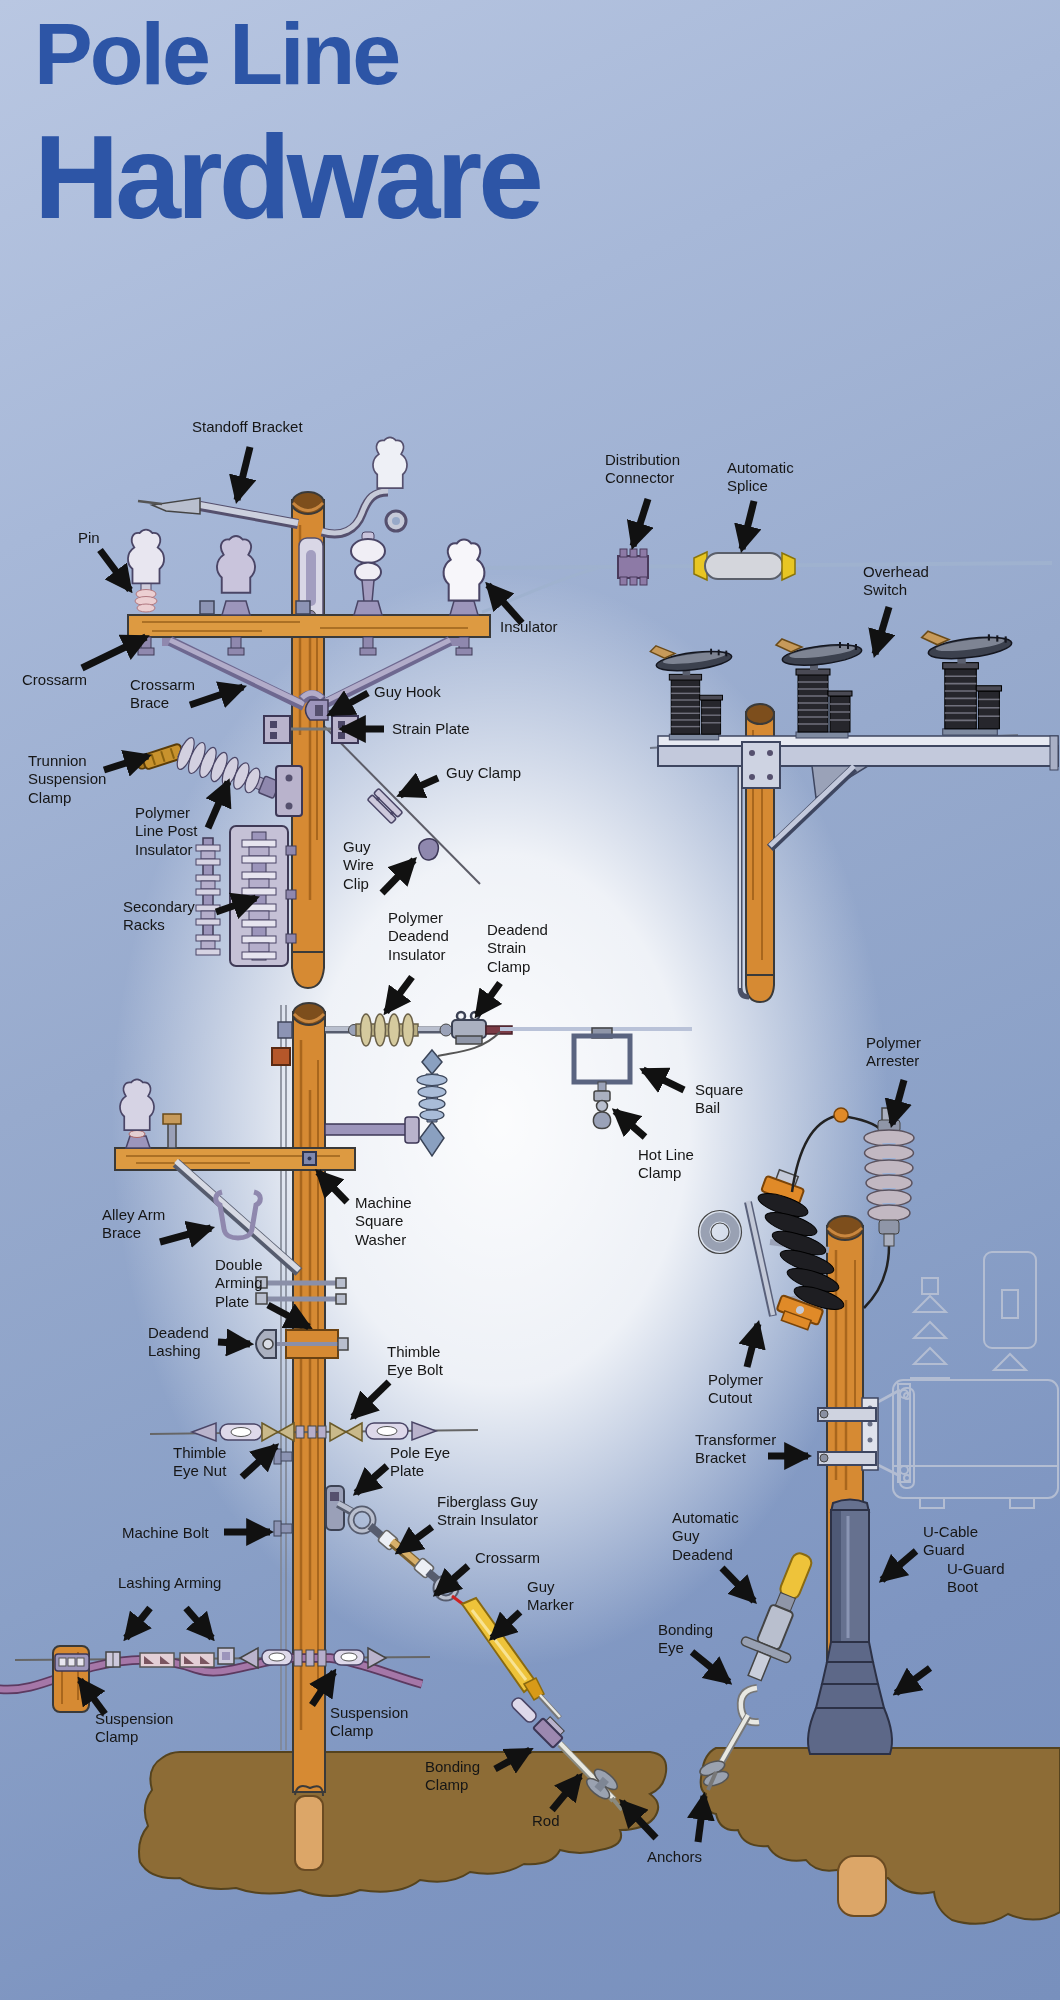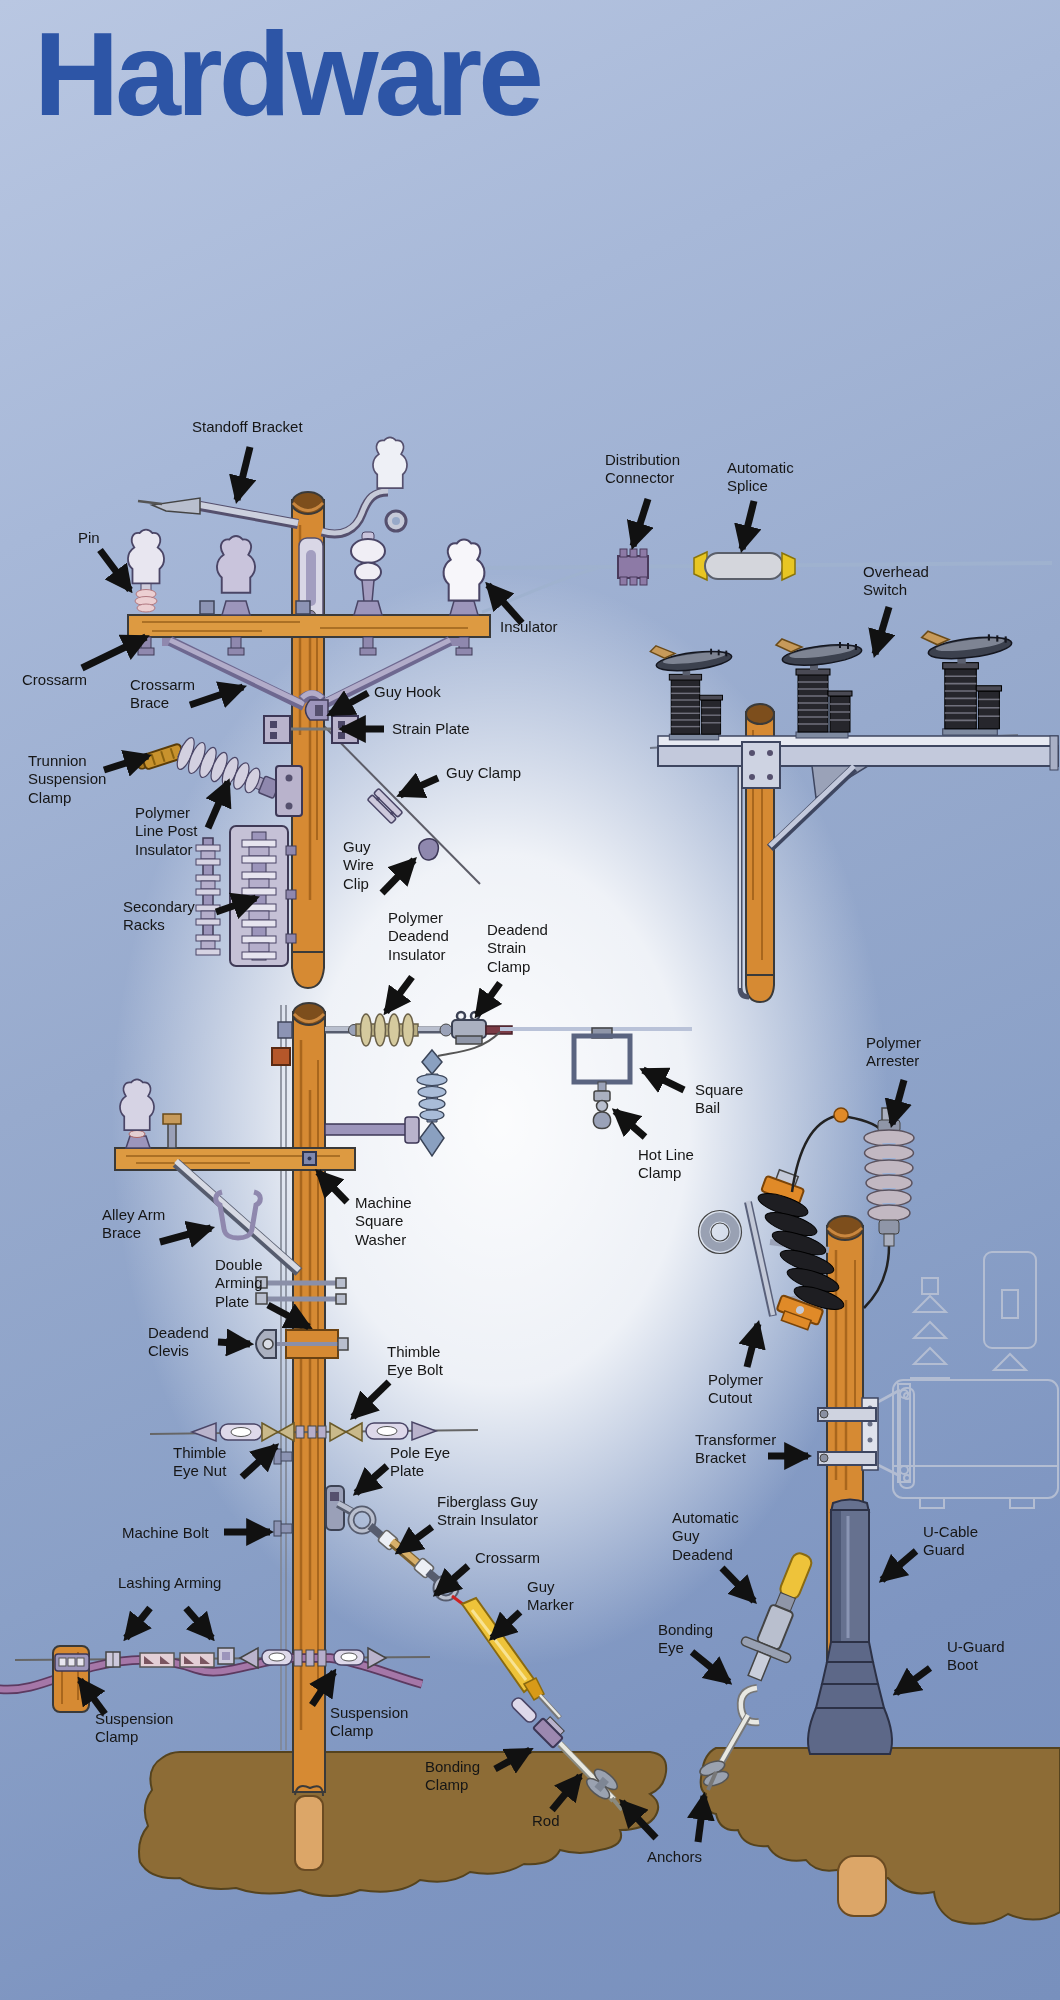--- a/index.html
+++ b/index.html
@@ -5,31 +5,32 @@
   html,body{margin:0;padding:0;background:#5d7294;}
   #canvas{
     position:relative; width:1060px; height:2000px; overflow:hidden;
     font-family:"Liberation Sans",sans-serif;
     background:
       radial-gradient(ellipse 540px 760px at 500px 1120px, rgba(255,255,255,.97) 0%, rgba(255,255,255,.85) 35%, rgba(255,255,255,0) 72%),
       linear-gradient(155deg,#b9c7e2 0%, #a7b8d8 22%, #97aacd 45%, #8aa0c7 65%, #7e95c1 82%, #7890bd 100%);
   }
   .title{position:absolute;left:34px;top:10px;color:#2d55a6;font-weight:bold;letter-spacing:-3px;line-height:1;}
   .title .l1{font-size:88px;}
-  .title .l2{font-size:118px;margin-top:5px;letter-spacing:-4px;}
+  .title .l2{font-size:118px;margin-top:20px;letter-spacing:-4px;}
   .lbl{position:absolute;font-size:15px;font-weight:normal;line-height:1.22;color:#161616;}
   svg{position:absolute;left:0;top:0;}
   .arr{stroke:#111;stroke-width:7;marker-end:url(#ah);}
 </style>
 </head>
 <body>
 
 <div id="canvas">
 
   <div class="title">
+    <div class="l1">Pole Line</div>
     <div class="l2">Hardware</div>
   </div>
 
   <svg width="1060" height="2000" viewBox="0 0 1060 2000">
     <defs>
       <path id="ins" d="M-15,26 L15,26 L15,10 C22,4 22,-8 13,-14 C19,-23 15,-31 7,-30 C3,-35 -3,-35 -7,-30 C-15,-31 -19,-23 -13,-14 C-22,-8 -22,4 -15,10 Z"></path>
       <marker id="ah" viewBox="0 0 4 4" refX="3.4" refY="2" markerWidth="4" markerHeight="4" orient="auto" markerUnits="strokeWidth">
         <path d="M0,0 L4,2 L0,4 Z" fill="#111"></path>
       </marker>
     </defs>
@@ -721,33 +722,33 @@
   <div class="lbl" style="left:863px;top:563px;width:88px">Overhead Switch</div>
   <div class="lbl" style="left:388px;top:909px;width:84px">Polymer Deadend Insulator</div>
   <div class="lbl" style="left:487px;top:921px;width:80px">Deadend Strain Clamp</div>
   <div class="lbl" style="left:695px;top:1081px;width:64px">Square Bail</div>
   <div class="lbl" style="left:638px;top:1146px;width:78px">Hot Line Clamp</div>
   <div class="lbl" style="left:866px;top:1034px;width:80px">Polymer Arrester</div>
   <div class="lbl" style="left:708px;top:1371px;width:80px">Polymer Cutout</div>
   <div class="lbl" style="left:355px;top:1194px;width:80px">Machine Square Washer</div>
   <div class="lbl" style="left:102px;top:1206px;width:86px">Alley Arm Brace</div>
   <div class="lbl" style="left:215px;top:1256px;width:70px">Double Arming Plate</div>
-  <div class="lbl" style="left:148px;top:1324px;width:80px">Deadend Clevis</div>
+  <div class="lbl" style="left:148px;top:1324px;width:80px">Deadend Lashing</div>
   <div class="lbl" style="left:387px;top:1343px;width:78px">Thimble Eye Bolt</div>
   <div class="lbl" style="left:173px;top:1444px;width:78px">Thimble Eye Nut</div>
   <div class="lbl" style="left:390px;top:1444px;width:76px">Pole Eye Plate</div>
   <div class="lbl" style="left:122px;top:1524px;width:120px">Machine Bolt</div>
   <div class="lbl" style="left:437px;top:1493px;width:128px">Fiberglass Guy Strain Insulator</div>
   <div class="lbl" style="left:475px;top:1549px;width:90px">Crossarm</div>
   <div class="lbl" style="left:527px;top:1578px;width:60px">Guy Marker</div>
   <div class="lbl" style="left:672px;top:1509px;width:86px">Automatic Guy Deadend</div>
   <div class="lbl" style="left:658px;top:1621px;width:66px">Bonding Eye</div>
   <div class="lbl" style="left:695px;top:1431px;width:100px">Transformer Bracket</div>
   <div class="lbl" style="left:923px;top:1523px;width:70px">U-Cable Guard</div>
-  <div class="lbl" style="left:947px;top:1638px;width:70px">U-Guard Boot</div>
+  <div class="lbl" style="left:947px;top:1560px;width:70px">U-Guard Boot</div>
   <div class="lbl" style="left:118px;top:1574px;width:130px">Lashing Arming</div>
   <div class="lbl" style="left:95px;top:1710px;width:100px">Suspension Clamp</div>
   <div class="lbl" style="left:330px;top:1704px;width:100px">Suspension Clamp</div>
   <div class="lbl" style="left:425px;top:1758px;width:76px">Bonding Clamp</div>
   <div class="lbl" style="left:532px;top:1812px;width:40px">Rod</div>
   <div class="lbl" style="left:647px;top:1848px;width:80px">Anchors</div>
 
 </div>
 
 </body></html>

